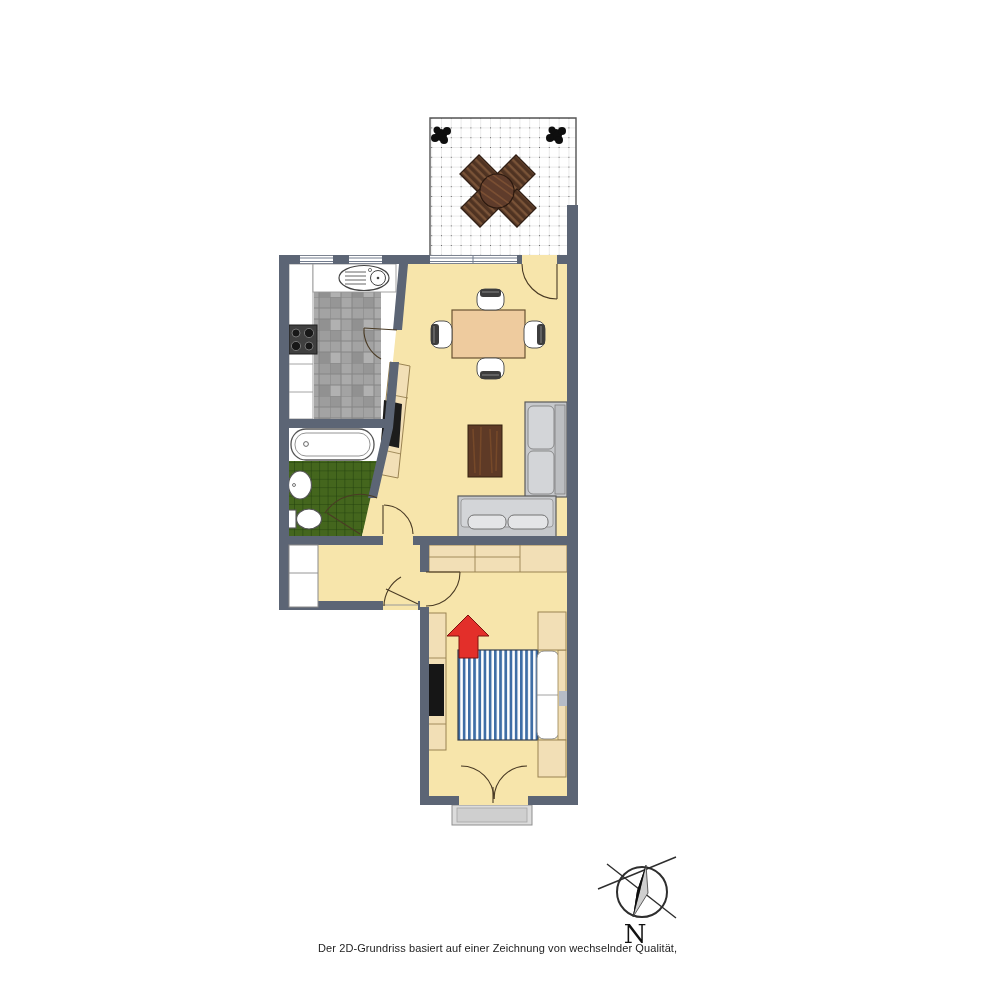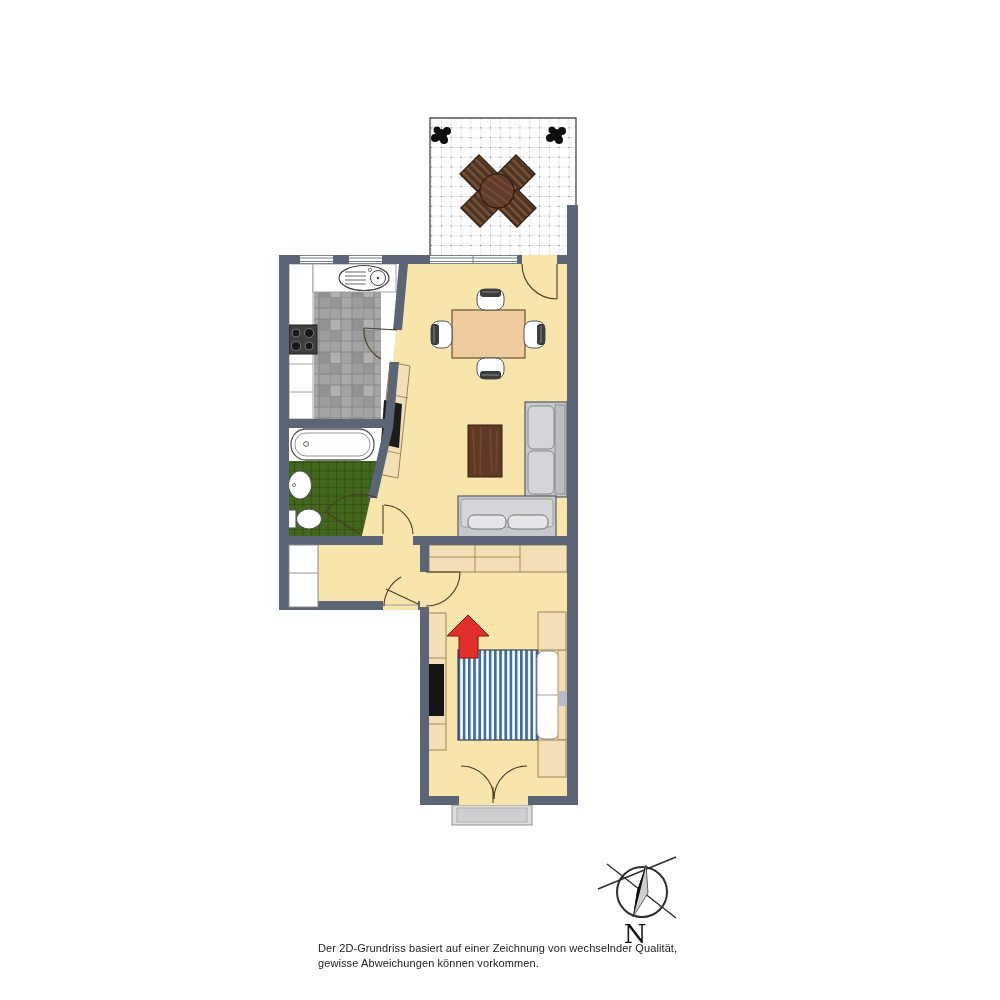--- a/index.html
+++ b/index.html
@@ -282,15 +282,14 @@
     <path d="M598 889 L676 857 M607 864 L676 918" stroke="#2e2e2e" stroke-width="1.4"></path>
     <polygon points="646,865 637,891 633,917" fill="#0d0d0d"></polygon>
     <polygon points="646,865 648,893 633,917" fill="#cfcfcf" stroke="#3a3a3a" stroke-width="0.8"></polygon>
     <polygon points="646,865 640,891 633,917 637,891" fill="#0d0d0d"></polygon>
     <text x="635" y="943" text-anchor="middle" font-family="'DejaVu Serif',serif" font-size="26" fill="#111">N</text>
   </g>
 </svg>
 
   <div class="disclaimer">
     <div>Der 2D-Grundriss basiert auf einer Zeichnung von wechselnder Qualität,</div>
-    <div>gewisse Abweichungen können vorkommen.</div>
   </div>
 </div>
 
 </body></html>

